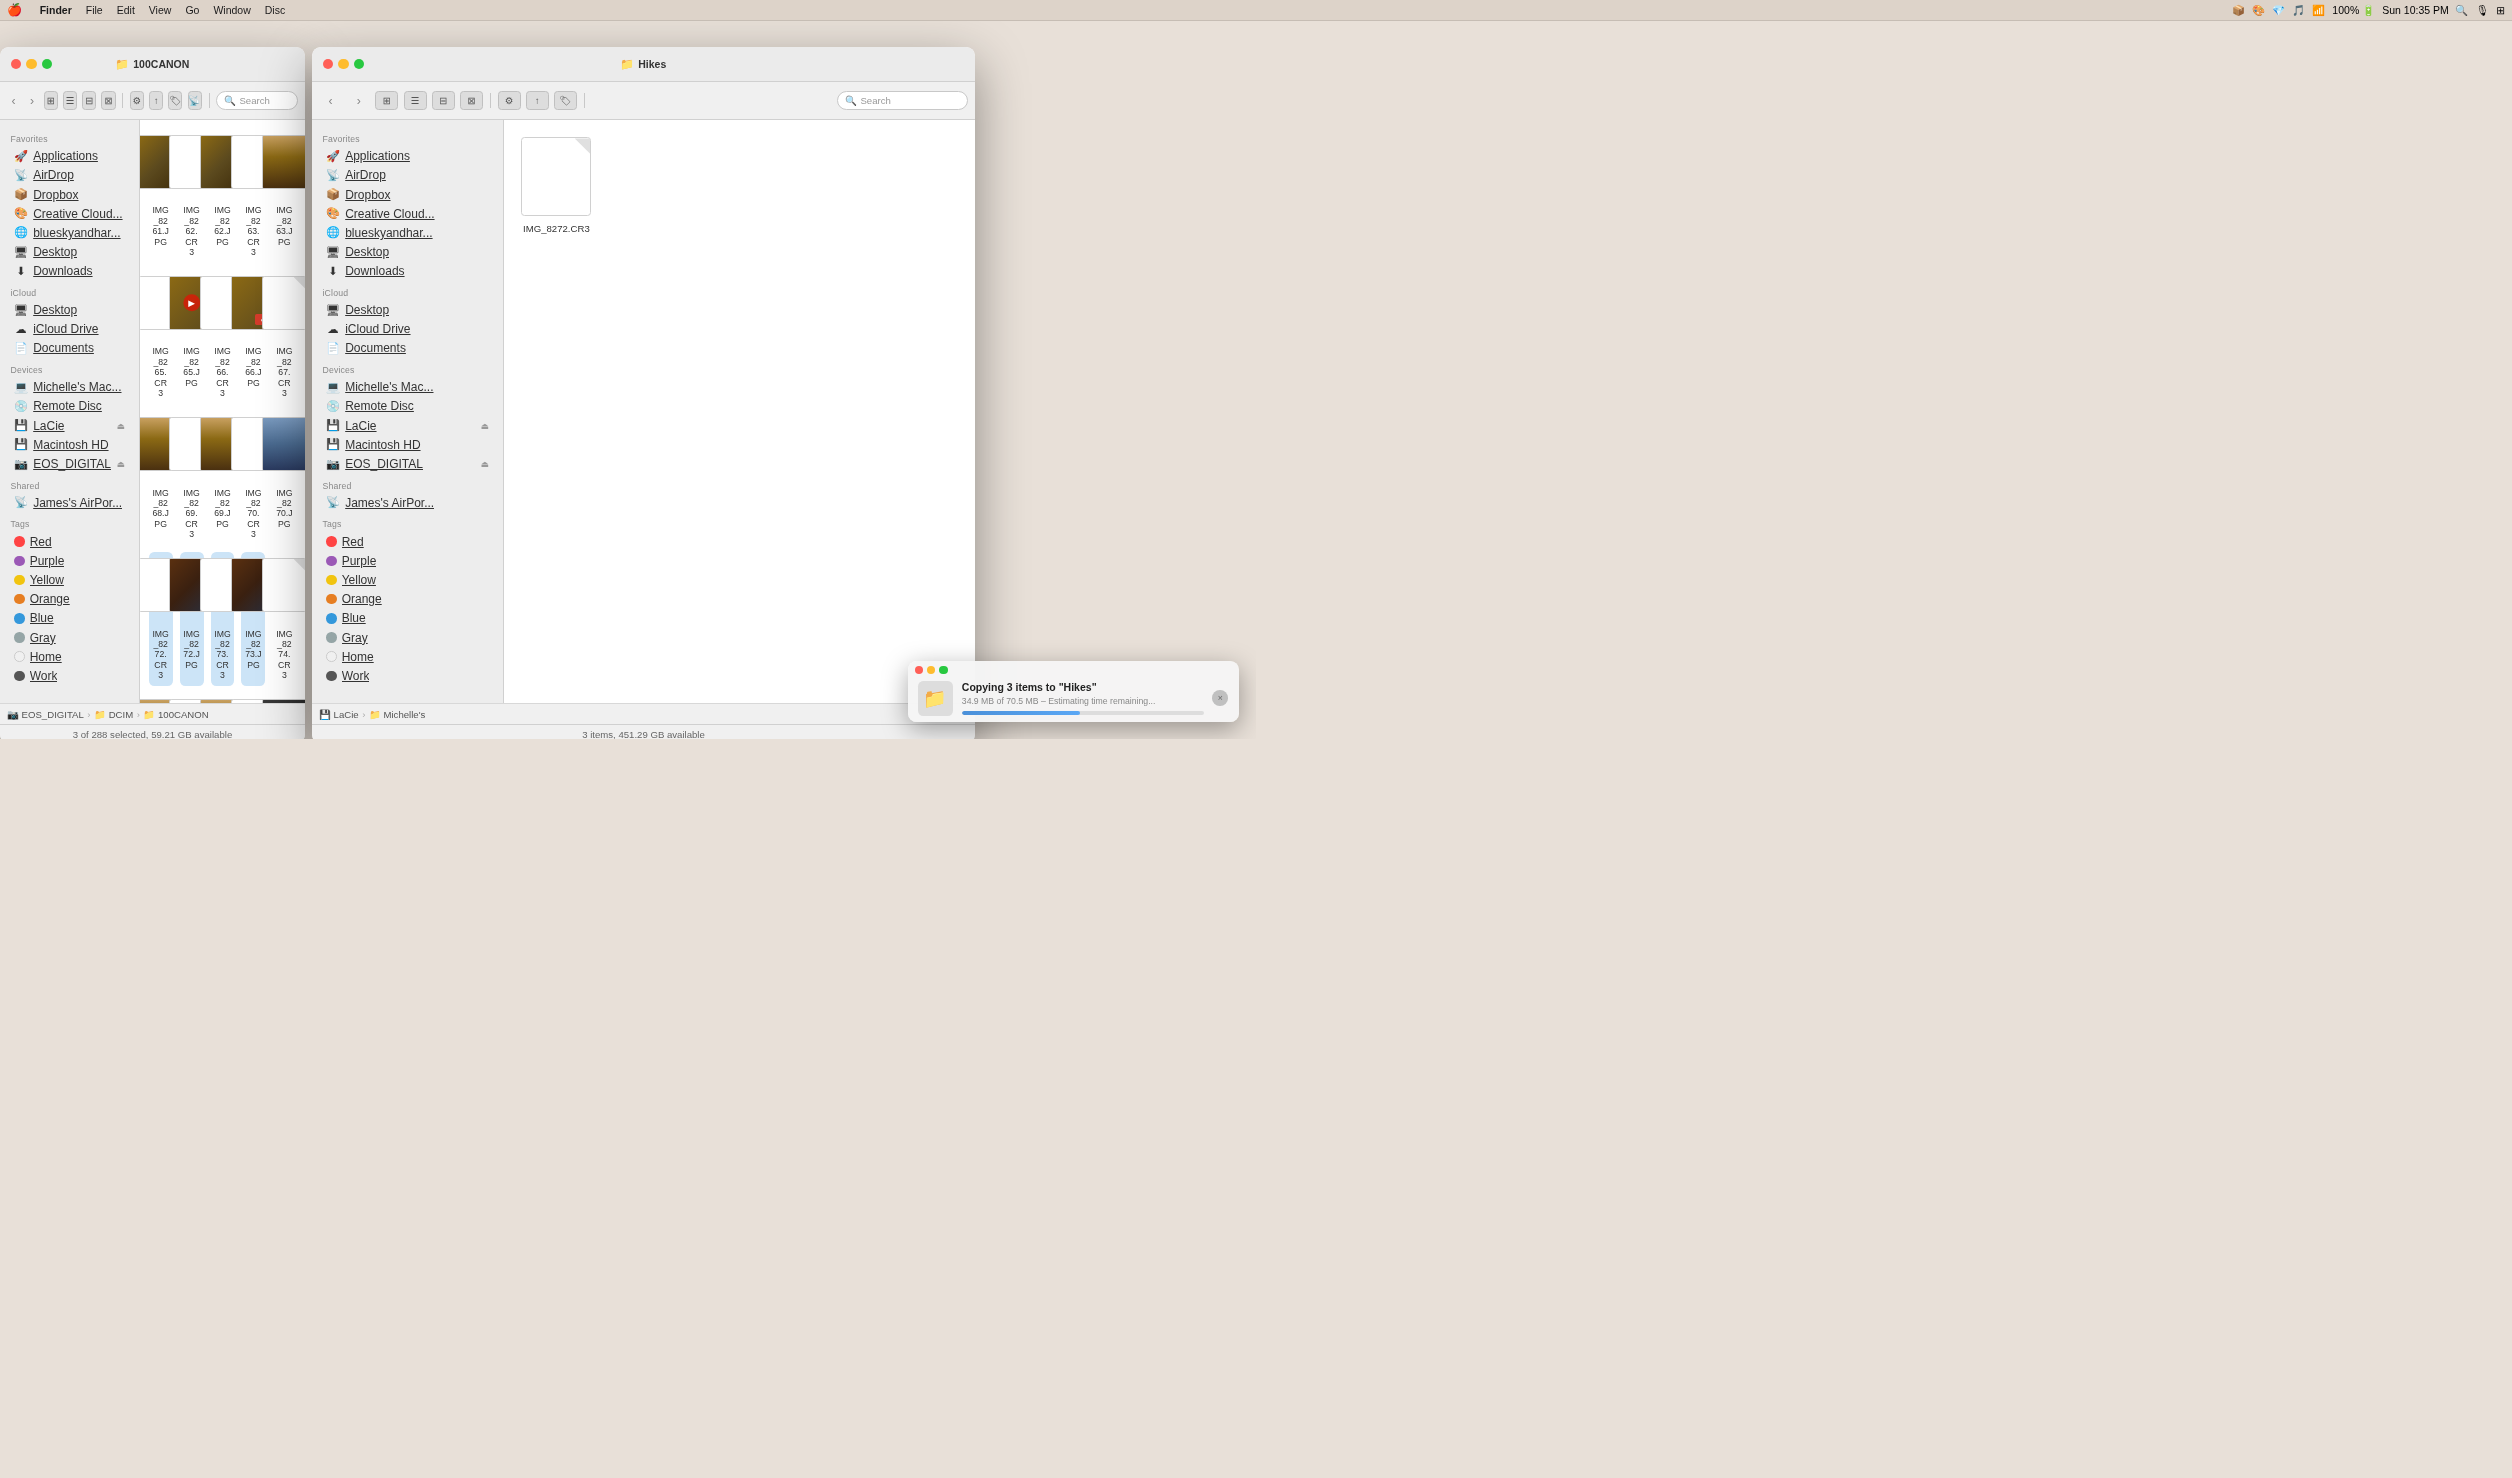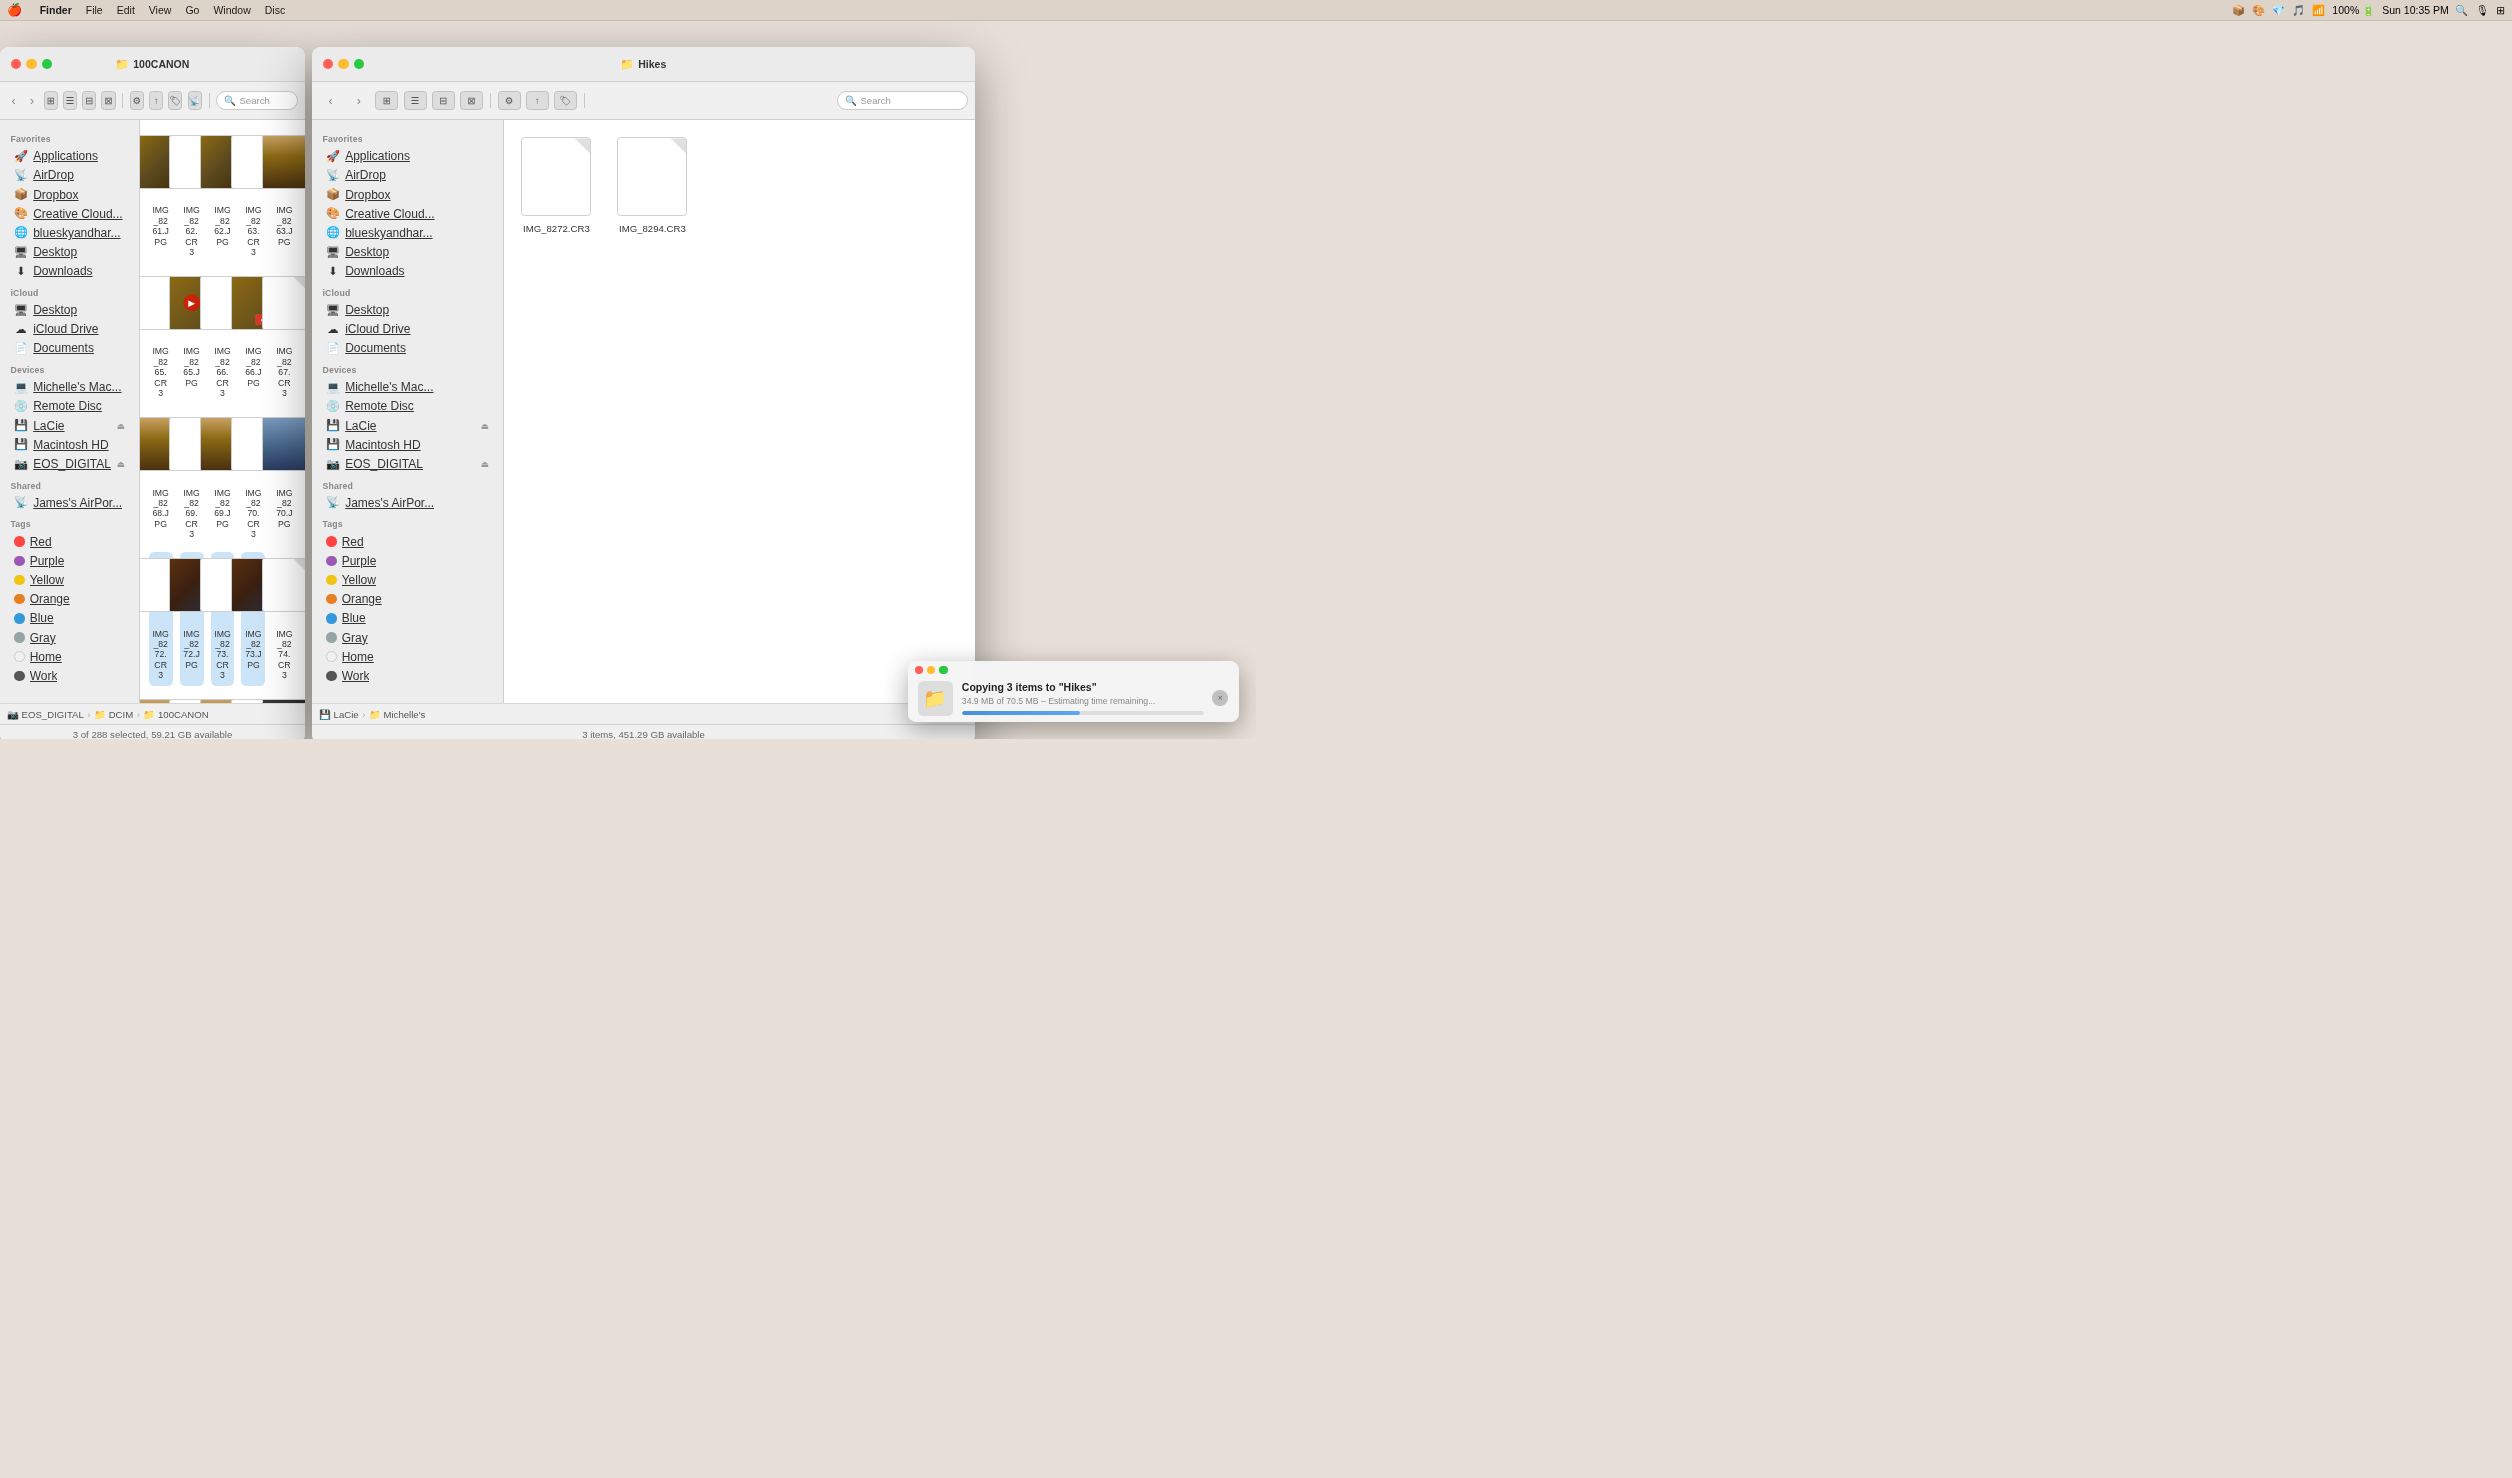--- a/index.html
+++ b/index.html
@@ -174,21 +174,21 @@
     .sidebar {
       width: 140px;
       background: rgba(236,236,236,0.95);
       border-right: 0.9px solid #d0d0d0;
       overflow-y: auto;
       padding: 7px 0;
       flex-shrink: 0;
     }
     .sidebar-section-header {
       font-size: 8.7px;
-      font-weight: 700;
+      font-weight: 400;
       color: #888;
       padding: 7px 10.5px 2.6px;
       text-transform: none;
       letter-spacing: 0.02em;
     }
     .sidebar-item {
       display: flex;
       align-items: center;
       padding: 2.6px 10.5px;
       gap: 5.2px;
@@ -943,24 +943,20 @@
           <div class="tag-dot" style="background:#555;"></div>
           <span class="sidebar-label">Work</span>
         </div>
       </div>
 
       <div class="right-file-area">
         <div class="right-file-item">
           <div class="right-file-icon"></div>
           <div class="right-file-name">IMG_8272.CR3</div>
         </div>
-        <div class="right-file-item">
-          <div class="right-file-icon"></div>
-          <div class="right-file-name">IMG_8294.CR3</div>
-        </div>
       </div>
     </div>
 
     <div class="path-bar">
       <span>💾 LaCie</span>
       <span class="path-sep">›</span>
       <span>📁 Michelle's</span>
     </div>
 
     <div class="status-bar">

